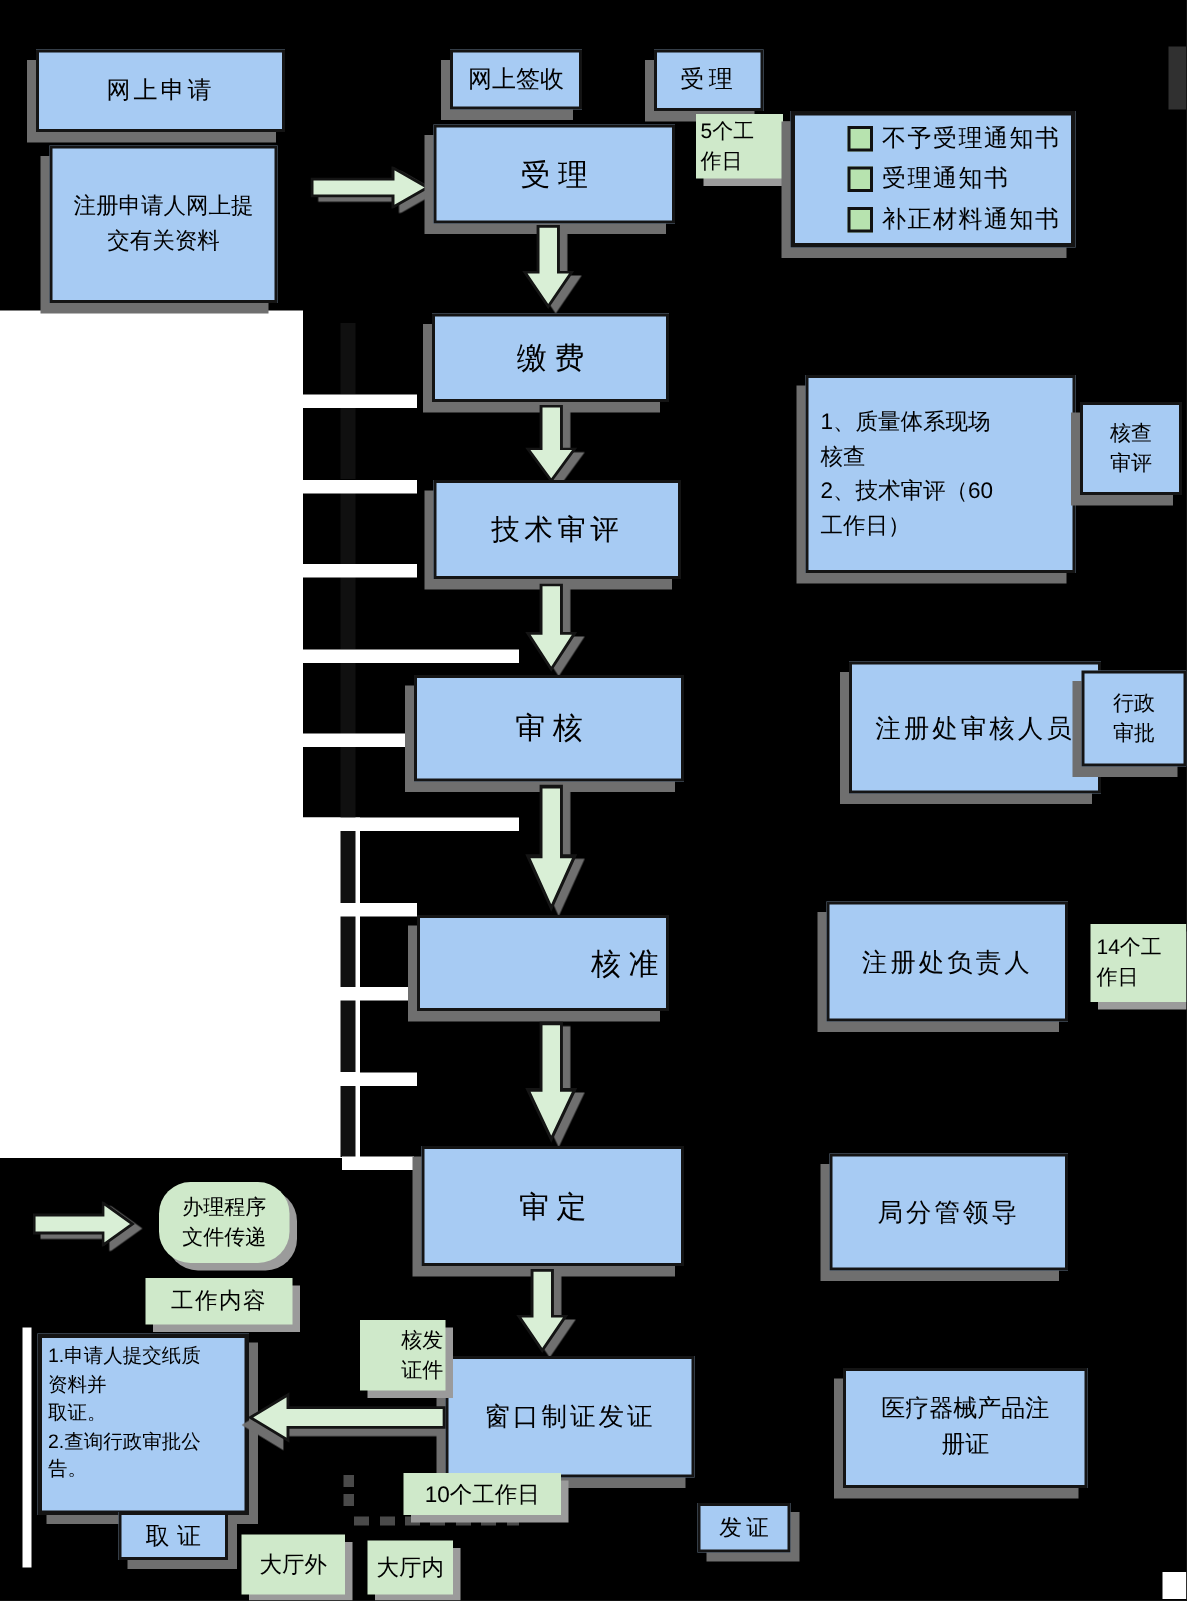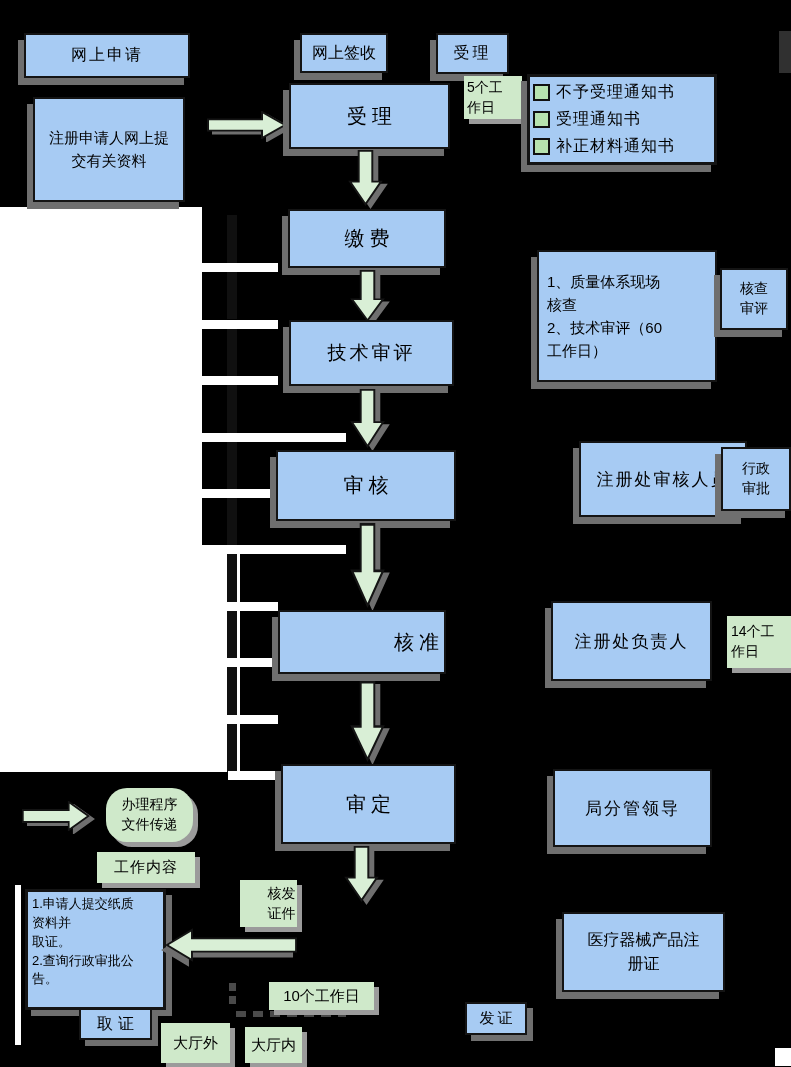--- a/index.html
+++ b/index.html
@@ -40,21 +40,21 @@
     background:repeating-linear-gradient(to bottom,#101010 0 48px,rgba(0,0,0,0) 48px 56.5px);
   }
   .hdash{
     position:absolute;left:236px;top:1011px;width:110px;height:6px;
     background:repeating-linear-gradient(to right,#4a4a4a 0 10px,rgba(0,0,0,0) 10px 17px);
   }
   .vdash{
     position:absolute;left:229px;top:983px;width:7px;height:26px;
     background:repeating-linear-gradient(to bottom,#4a4a4a 0 8px,rgba(0,0,0,0) 8px 13px);
   }
-  .notice-row{display:flex;align-items:center;gap:6px;height:27px;}
+  .notice-row{display:flex;align-items:center;gap:6px;height:27px;margin-left:32px;}
   .cbx{width:13px;height:13px;background:var(--checkbox-fill);
        border:2px solid #111;flex:0 0 auto;}
   .notice-label{font-size:16px;letter-spacing:1px;}
   .corner-dark{position:absolute;left:779px;top:31px;width:12px;height:42px;background:#303030;}
   .corner-white{position:absolute;left:775px;top:1048px;width:16px;height:18px;background:var(--white);}
   .sliver{position:absolute;left:15px;top:885px;width:6px;height:160px;background:var(--white);}
 </style>
 </head>
 <body>
 
@@ -72,21 +72,21 @@
   <div class="dash-strip" style="left:200px;top:602px;width:78px;"></div>
   <div class="dash-strip" style="left:200px;top:658px;width:78px;"></div>
   <div class="dash-strip" style="left:200px;top:715px;width:78px;"></div>
   <div class="dash-strip" style="left:228px;top:771px;width:48px;"></div>
   <div class="hdash"></div>
   <div class="vdash"></div>
   <div class="sliver"></div>
   <div class="corner-dark"></div>
   <div class="corner-white"></div>
 
-  <div class="bb" style="left:24px;top:33px;width:166px;height:45px;font-size:16px;letter-spacing:2px;">
+  <div class="bb" style="left:24px;top:33px;width:166px;height:55px;font-size:16px;letter-spacing:2px;">
     <span class="lbl">网上申请</span>
   </div>
   <div class="bb" style="left:300px;top:33px;width:88px;height:40px;font-size:16px;">
     <span class="lbl">网上签收</span>
   </div>
   <div class="bb" style="left:436px;top:33px;width:73px;height:41px;font-size:16px;letter-spacing:3px;">
     <span class="lbl">受理</span>
   </div>
 
   <div class="bb" style="left:33px;top:97px;width:152px;height:105px;font-size:15px;line-height:1.5;">
@@ -157,21 +157,21 @@
 
   <div class="arrow" style="left:350px;top:389px;width:35px;height:59px;">
     <svg viewBox="0 0 36 64" preserveAspectRatio="none">
         <polygon points="11,1 25,1 25,36 34,36 18,62 2,36 11,36" style="fill:var(--arrow-fill);stroke:var(--line);stroke-width:2"></polygon>
       </svg>
   </div>
 
   <div class="bb big" style="left:276px;top:450px;width:180px;height:71px;">
     <span class="lbl">审核</span>
   </div>
-  <div class="bb mid" style="left:579px;top:441px;width:168px;height:76px;">
+  <div class="bb mid" style="left:566px;top:441px;width:168px;height:88px;">
     <span class="lbl">注册处审核人员</span>
   </div>
   <div class="bb sm" style="left:721px;top:447px;width:70px;height:64px;">
     <span class="lbl">行政
 审批</span>
   </div>
 
   <div class="arrow" style="left:350px;top:523px;width:35px;height:85px;">
     <svg viewBox="0 0 36 64" preserveAspectRatio="none">
         <polygon points="11,1 25,1 25,36 34,36 18,62 2,36 11,36" style="fill:var(--arrow-fill);stroke:var(--line);stroke-width:2"></polygon>
@@ -201,20 +201,23 @@
   <div class="bb mid" style="left:553px;top:769px;width:159px;height:78px;">
     <span class="lbl">局分管领导</span>
   </div>
 
   <div class="arrow" style="left:344px;top:846px;width:35px;height:56px;">
     <svg viewBox="0 0 36 64" preserveAspectRatio="none">
         <polygon points="11,1 25,1 25,36 34,36 18,62 2,36 11,36" style="fill:var(--arrow-fill);stroke:var(--line);stroke-width:2"></polygon>
       </svg>
   </div>
 
+  <div class="bb mid" style="left:297px;top:904px;width:166px;height:81px;">
+    <span class="lbl">窗口制证发证</span>
+  </div>
   <div class="bb" style="left:562px;top:912px;width:163px;height:80px;font-size:16px;line-height:1.5;">
     <span class="lbl">医疗器械产品注
 册证</span>
   </div>
 
   <div class="arrow" style="left:22px;top:801px;width:68px;height:30px;">
     <svg viewBox="0 0 80 30" preserveAspectRatio="none">
         <polygon points="1,9 55,9 55,1 78,15 55,29 55,21 1,21" style="fill:var(--arrow-fill);stroke:var(--line);stroke-width:2"></polygon>
       </svg>
   </div>

